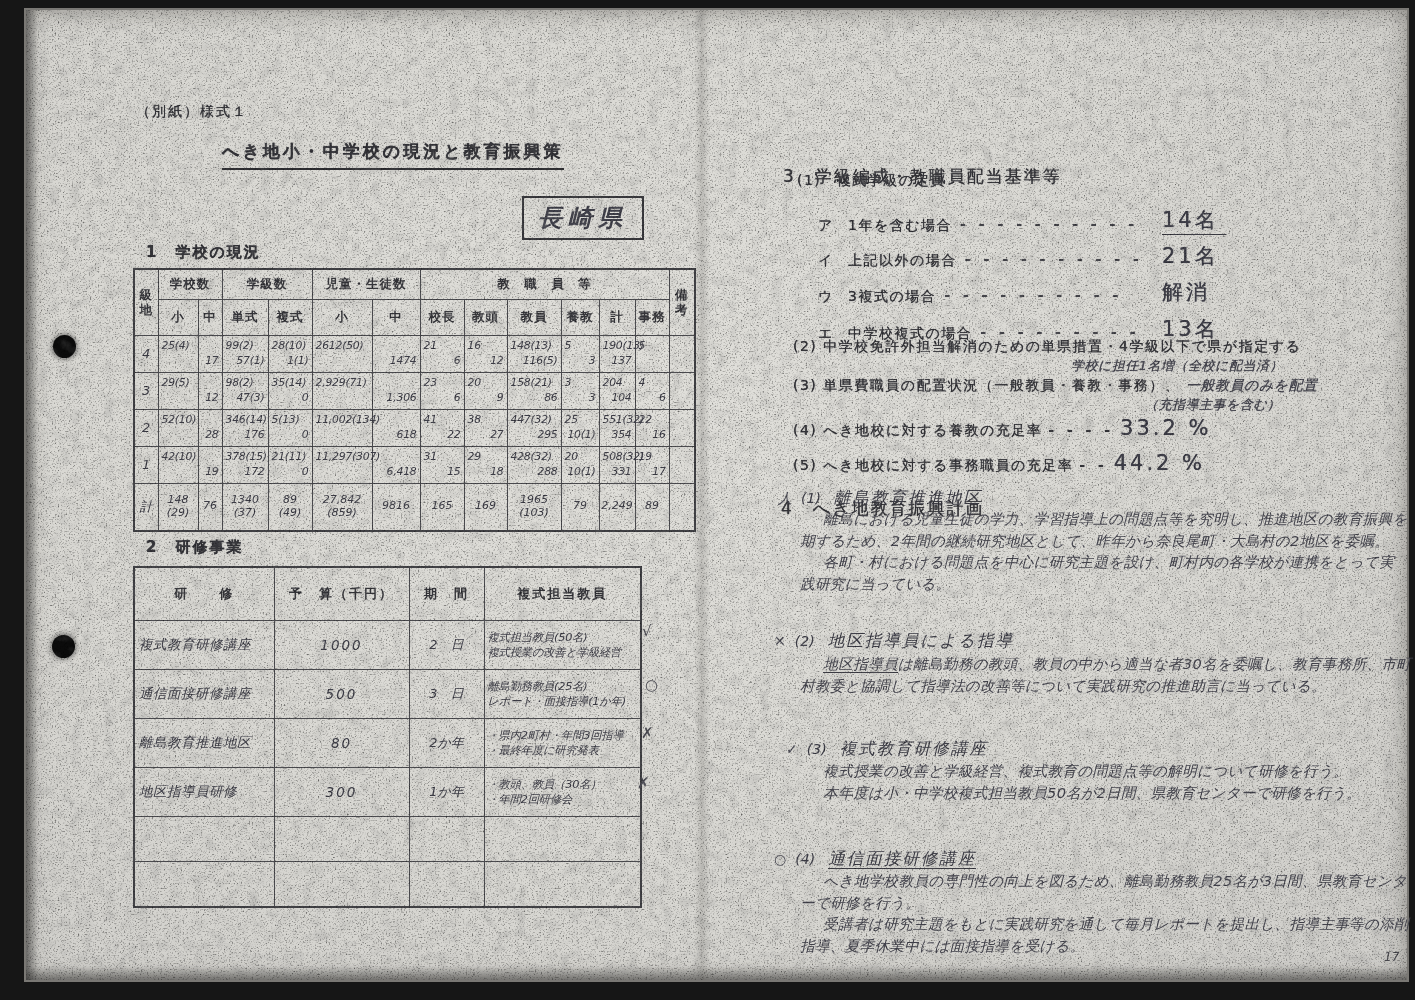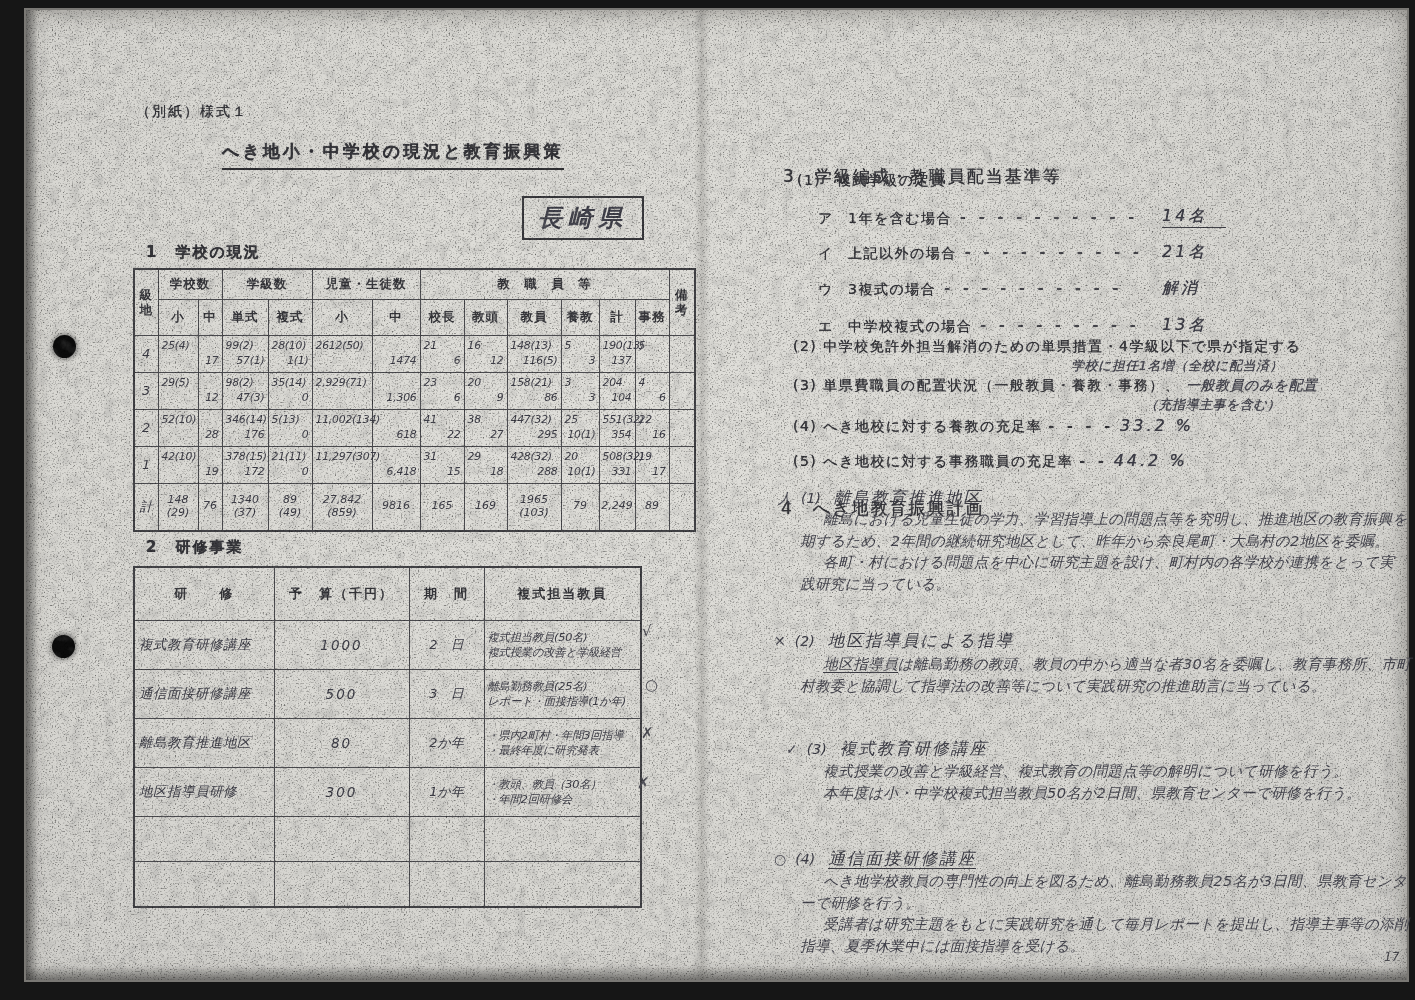--- a/index.html
+++ b/index.html
@@ -48,21 +48,21 @@
   #t2 .per{font-size:13px;font-style:italic;color:#3b3b45;text-align:center;}
   #t2 .out{font-size:11.3px;font-style:italic;color:#3b3b45;line-height:1.35;padding:2px 3px;letter-spacing:-.2px;}
   #t2 tbody tr{height:49px;} #t2 .empty{height:45px;}
   .chk{position:absolute;font-size:15px;font-style:italic;color:#4a4a52;}
   
   .r-h{font-size:17px;font-weight:normal;letter-spacing:2px;margin-top:27px;}
   .r-item{font-size:14px;letter-spacing:1.5px;}
   .qline{display:flex;align-items:flex-end;width:408px;font-size:14px;letter-spacing:1.5px;}
   .qline .kana{width:30px;}
   .qline .dash{flex:1;overflow:hidden;white-space:nowrap;letter-spacing:4px;color:#45454b;font-weight:bold;margin:0 6px 3px 8px;}
-  .qval{font-size:16px;font-style:italic;color:#3c3c46;letter-spacing:3px;min-width:64px;}
+  .qval{font-size:21px;color:#3c3c46;letter-spacing:3px;min-width:64px;}
   .note-hw{font-size:13px;font-style:italic;color:#45454f;letter-spacing:.5px;}
   .s4-title{font-size:16.5px;font-style:italic;color:#3a3a44;letter-spacing:2px;font-weight:500;}
   .s4-label{font-size:14px;color:#3a3a44;margin-right:8px;font-style:italic;}
   .s4-mark{font-size:14px;color:#4a4a54;font-style:italic;margin-right:4px;}
   .s4-body{font-size:14.6px;line-height:1.48;font-style:italic;color:#42424c;letter-spacing:.3px;}
   .s4-body p{margin:0;text-indent:1.6em;}
   .pgnum{font-size:12px;color:#44444a;font-style:italic;}
 </style>
 </head>
 <body>

